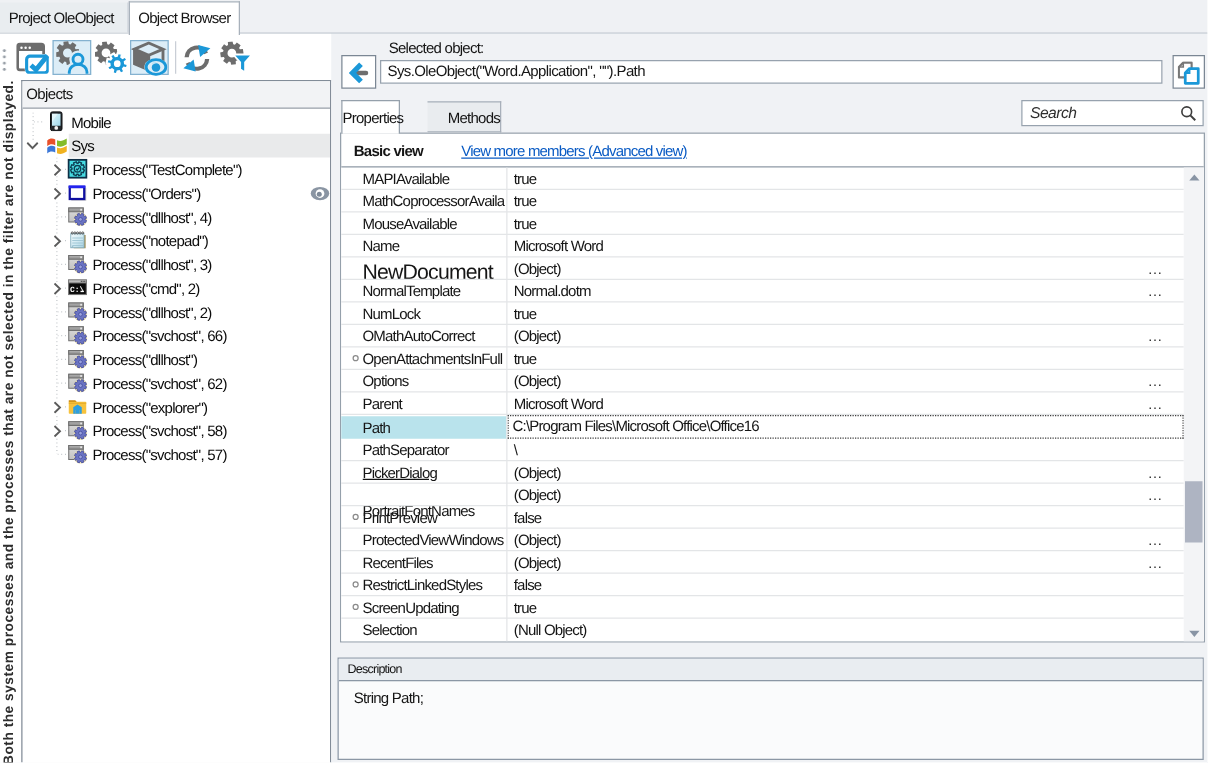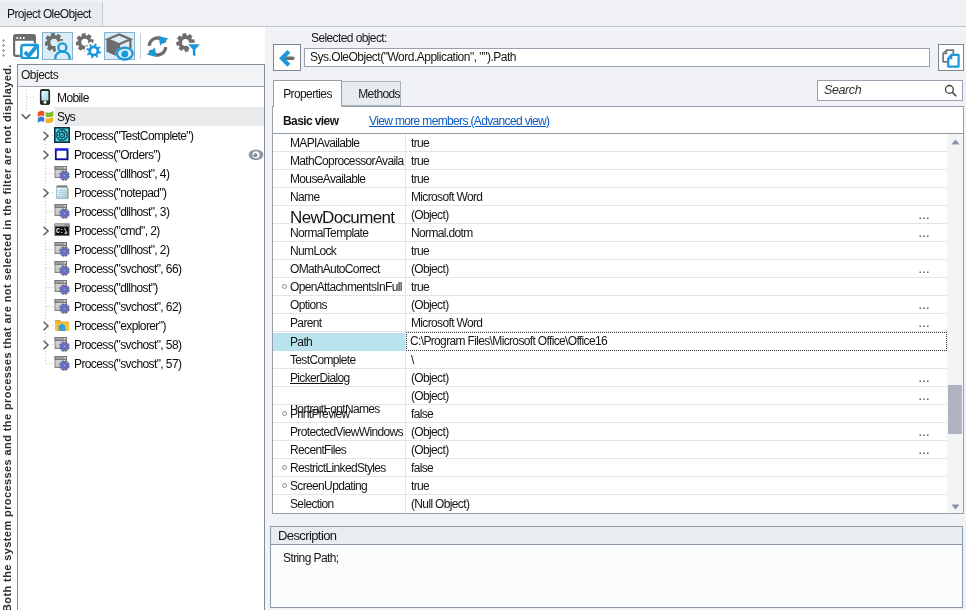--- a/index.html
+++ b/index.html
@@ -2,20 +2,21 @@
 <html><head><meta charset="utf-8"><style>
 *{margin:0;padding:0;box-sizing:border-box;}
 html,body{width:966px;height:610px;overflow:hidden;background:#fff;font-family:"Liberation Sans",sans-serif;color:#151515;}
 #stage{position:relative;width:966px;height:610px;}
 .a{position:absolute;}
 svg{display:block;}
 </style></head><body>
 <div id="stage">
 <div class="a" style="left:0;top:0;width:966px;height:27px;background:#eff1f4;border-bottom:1px solid #bfc6ce;"></div>
 <div class="a" style="left:0;top:2px;width:103px;height:24px;background:#e9edf0;border-right:1px solid #c6ccd3;font-size:12px;letter-spacing:-0.6px;line-height:24px;padding-left:7px;white-space:nowrap;overflow:hidden;">Project OleObject</div>
+<div class="a" style="left:103px;top:1px;width:89px;height:27px;background:#fff;border:1px solid #a8b1bb;border-bottom:none;font-size:12px;letter-spacing:-0.6px;line-height:25px;text-align:center;z-index:3;white-space:nowrap;">Object Browser</div>
 <div class="a" style="left:0;top:27px;width:265px;height:37px;background:#fff;"></div>
 <div class="a" style="left:2px;top:38px;width:3px;height:20px;background-image:radial-gradient(circle,#99a0a8 1px,transparent 1.4px);background-size:3px 5px;"></div>
 <div class="a" style="left:13px;top:33px;">
       <svg width="26" height="26" viewBox="0 0 26 26">
 <rect x="1.1" y="2.2" width="20.8" height="20.6" rx="1.8" fill="none" stroke="#6d6d6d" stroke-width="2.2"></rect>
 <path d="M1.1,2.2 h20.8 v5.6 h-20.8 Z" fill="#6d6d6d"></path>
 <circle cx="4.2" cy="5.1" r="1" fill="#fff"></circle>
         <circle cx="7.5" cy="5.1" r="1" fill="#fff"></circle>
         <circle cx="10.8" cy="5.1" r="1" fill="#fff"></circle>
 <rect x="6.8" y="10.4" width="19.2" height="15.6" rx="3.4" fill="#fff"></rect>
@@ -419,21 +420,21 @@
       <div style="margin:4px 0 0 3px;">
         <svg width="18" height="19" viewBox="0 0 18 19">
 <path d="M4.6,1.1 H11.3 V12.9 H1.1 V4.6 Z" fill="#fff" stroke="#777" stroke-width="1.7" stroke-linejoin="round"></path>
 <path d="M4.6,1.1 V4.6 H1.1" fill="none" stroke="#777" stroke-width="1.3"></path>
 <path d="M9.6,5.8 H16.6 V17.6 H6.2 V9.4 Z" fill="#fff" stroke="#1b98d8" stroke-width="2.2" stroke-linejoin="round"></path>
 <path d="M9.6,5.8 V9.4 H6.2" fill="none" stroke="#1b98d8" stroke-width="1.5"></path>
 </svg>
       </div>
     </div>
 <div class="a" style="left:272px;top:106px;width:692px;height:408px;background:#fff;border:1px solid #95a0ab;"></div>
-<div class="a" style="left:273px;top:80px;width:69px;height:27px;background:#fff;border:1px solid #95a0ab;border-bottom:none;font-size:12px;letter-spacing:-0.6px;line-height:26px;text-align:center;z-index:2;">Properties</div>
+<div class="a" style="left:273px;top:80px;width:47px;height:27px;background:#fff;border:1px solid #95a0ab;border-bottom:none;font-size:12px;letter-spacing:-0.6px;line-height:26px;text-align:center;z-index:2;">Properties</div>
 <div class="a" style="left:342px;top:81px;width:59px;height:25px;background:#e9ecef;border:1px solid #a8b0ba;border-left:none;font-size:12px;letter-spacing:-0.6px;line-height:24px;text-align:right;">Methods</div>
 <div class="a" style="left:817px;top:80px;width:146px;height:21px;background:#fff;border:1px solid #97a2ae;">
       <i style="position:absolute;left:6px;top:2px;font-size:12.5px;letter-spacing:-0.4px;color:#2e2e2e;">Search</i>
       <div style="position:absolute;right:4px;top:3px;">
         <svg width="14" height="14" viewBox="0 0 14 14">
 <circle cx="5.4" cy="5.4" r="3.9" fill="none" stroke="#3d3d3d" stroke-width="1.3"></circle>
 <path d="M8.3,8.3 L12.2,12.2" stroke="#3d3d3d" stroke-width="1.6"></path>
 </svg>
       </div>
     </div>
@@ -475,21 +476,21 @@
 <div class="a" style="left:411px;top:298px;font-size:12px;letter-spacing:-0.65px;white-space:nowrap;">(Object)</div>
 <div class="a" style="left:273px;top:313px;width:674px;height:1px;background:#e3e5e7;"></div>
 <div class="a" style="left:918px;top:298px;font-size:12px;color:#333;">…</div>
 <div class="a" style="left:290px;top:316px;font-size:12px;letter-spacing:-0.65px;width:114px;overflow:hidden;white-space:nowrap;">Parent</div>
 <div class="a" style="left:411px;top:316px;font-size:12px;letter-spacing:-0.65px;white-space:nowrap;">Microsoft Word</div>
 <div class="a" style="left:273px;top:331px;width:674px;height:1px;background:#e3e5e7;"></div>
 <div class="a" style="left:918px;top:316px;font-size:12px;color:#333;">…</div>
 <div class="a" style="left:273px;top:333px;width:132px;height:18px;background:#b9e3ec;"></div>
 <div class="a" style="left:290px;top:335px;font-size:12px;letter-spacing:-0.65px;width:114px;overflow:hidden;white-space:nowrap;">Path</div>
 <div class="a" style="left:406px;top:332px;width:541px;height:19px;background:#fff;border:1px dotted #3c3c3c;font-size:12px;letter-spacing:-0.65px;line-height:17px;padding-left:3px;white-space:nowrap;overflow:hidden;">C:\Program Files\Microsoft Office\Office16</div>
-<div class="a" style="left:290px;top:353px;font-size:12px;letter-spacing:-0.65px;width:114px;overflow:hidden;white-space:nowrap;">TestComplete</div>
+<div class="a" style="left:290px;top:353px;font-size:12px;letter-spacing:-0.65px;width:114px;overflow:hidden;white-space:nowrap;">PathSeparator</div>
 <div class="a" style="left:411px;top:353px;font-size:12px;letter-spacing:-0.65px;white-space:nowrap;">\</div>
 <div class="a" style="left:273px;top:368px;width:674px;height:1px;background:#e3e5e7;"></div>
 <div class="a" style="left:290px;top:371px;font-size:12px;letter-spacing:-0.65px;width:114px;overflow:hidden;white-space:nowrap;text-decoration:underline;">PickerDialog</div>
 <div class="a" style="left:411px;top:371px;font-size:12px;letter-spacing:-0.65px;white-space:nowrap;">(Object)</div>
 <div class="a" style="left:273px;top:386px;width:674px;height:1px;background:#e3e5e7;"></div>
 <div class="a" style="left:918px;top:371px;font-size:12px;color:#333;">…</div>
 <div class="a" style="left:290px;top:389px;font-size:12px;letter-spacing:-0.65px;width:114px;overflow:hidden;white-space:nowrap;margin-top:13px;">PortraitFontNames</div>
 <div class="a" style="left:411px;top:389px;font-size:12px;letter-spacing:-0.65px;white-space:nowrap;">(Object)</div>
 <div class="a" style="left:273px;top:404px;width:674px;height:1px;background:#e3e5e7;"></div>
 <div class="a" style="left:918px;top:389px;font-size:12px;color:#333;">…</div>
@@ -519,14 +520,14 @@
 <div class="a" style="left:405px;top:134px;width:1px;height:379px;background:#e3e5e7;"></div>
 <div class="a" style="left:947px;top:134px;width:16px;height:379px;background:#f3f4f6;"></div>
 <svg class="a" style="left:951px;top:139px;" width="9" height="6" viewBox="0 0 9 6">
       <path d="M4.5,0.5 L8.6,5.4 H0.4 Z" fill="#8894a4"></path>
     </svg>
 <svg class="a" style="left:951px;top:504px;" width="9" height="6" viewBox="0 0 9 6">
       <path d="M4.5,5.5 L8.6,0.6 H0.4 Z" fill="#8894a4"></path>
     </svg>
 <div class="a" style="left:948px;top:385px;width:14px;height:49px;background:#aeb4c2;"></div>
 <div class="a" style="left:270px;top:526px;width:693px;height:82px;background:#fafbfc;border:1px solid #8b97a5;"></div>
-<div class="a" style="left:271px;top:527px;width:691px;height:18px;background:#e9edf1;border-bottom:1px solid #8b97a5;font-size:13px;letter-spacing:-0.6px;line-height:17px;padding-left:7px;">Description</div>
+<div class="a" style="left:271px;top:527px;width:691px;height:18px;background:#e9edf1;border-bottom:1px solid #8b97a5;font-size:10px;letter-spacing:-0.6px;line-height:17px;padding-left:7px;">Description</div>
 <div class="a" style="left:283px;top:551px;font-size:12px;letter-spacing:-0.6px;">String Path;</div>
 </div>
 </body></html>

